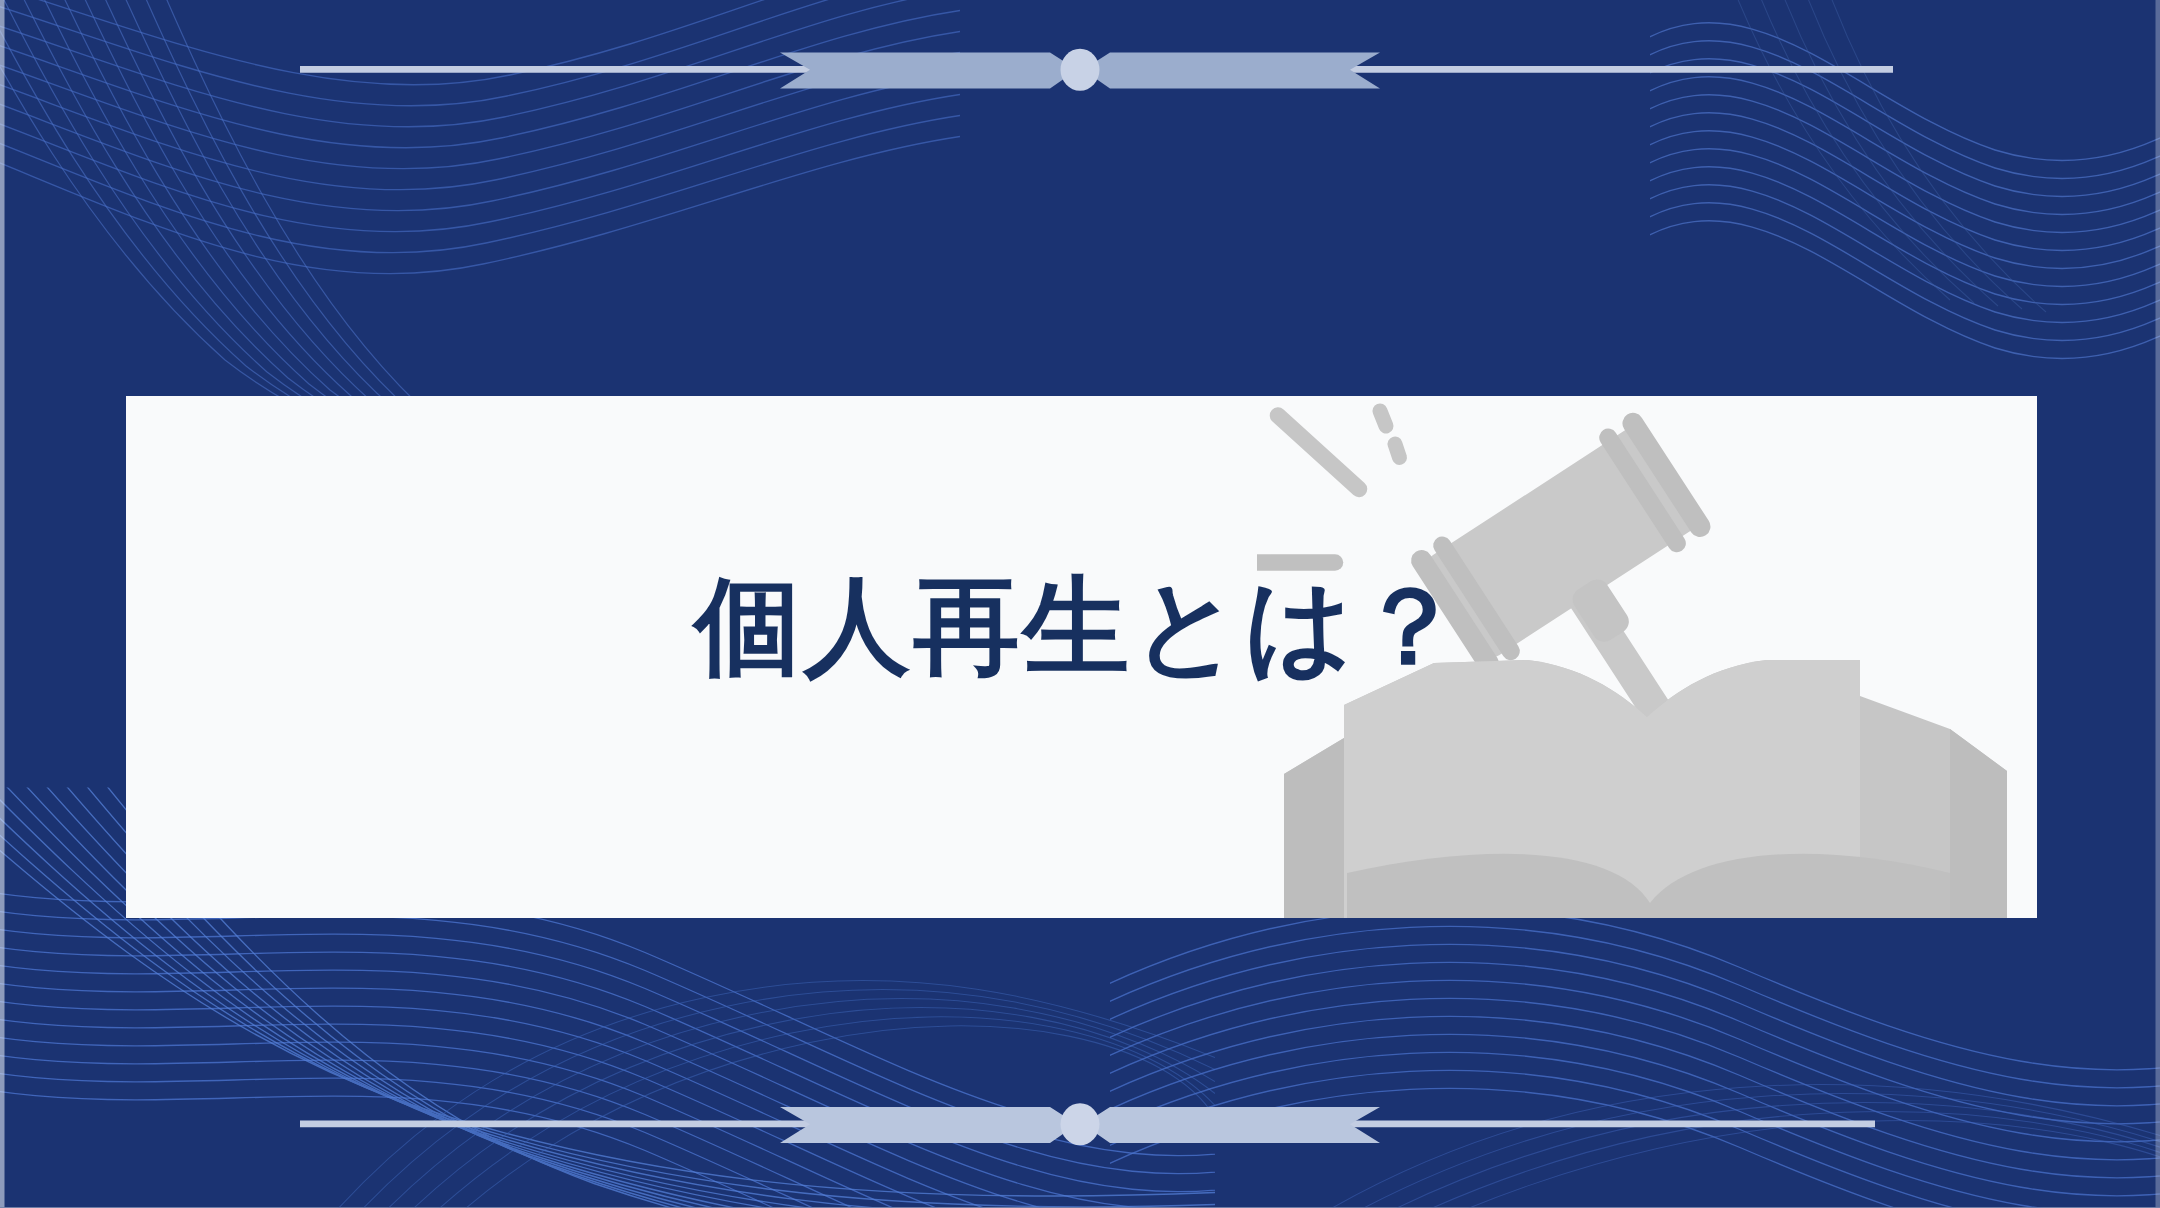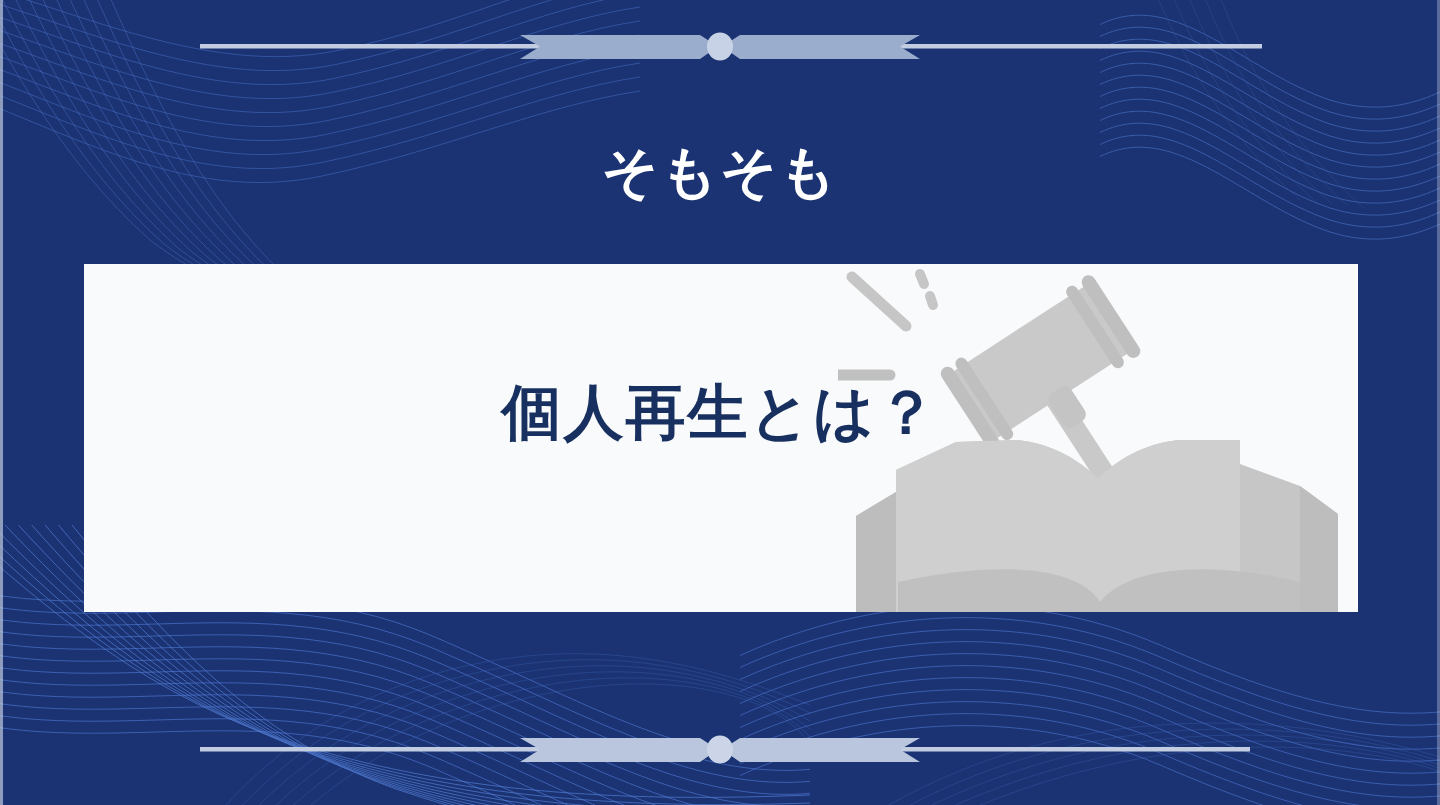--- a/index.html
+++ b/index.html
@@ -84,21 +84,21 @@
     line-height: 1.15;
   }
 
   .headline {
     position: absolute;
     left: 0;
     top: 380px;
     width: 1440px;
     text-align: center;
     color: #17305f;
-    font-size: 60px;
+    font-size: 71px;
     font-weight: 700;
     letter-spacing: 2px;
     line-height: 1.1;
     z-index: 3;
   }
 </style>
 </head>
 <body>
 
 <div class="slide">
@@ -227,21 +227,20 @@
   </svg>
 
   <svg class="divider bottom" viewBox="0 0 1440 60">
     <rect x="200" y="26" width="545" height="4.5" fill="#c3cde2"></rect>
     <rect x="695" y="26" width="555" height="4.5" fill="#c3cde2"></rect>
     <polygon points="520,17 700,17 718,28.5 700,41 520,41 540,28.5" fill="#b9c6de"></polygon>
     <polygon points="920,17 740,17 722,28.5 740,41 920,41 900,28.5" fill="#b9c6de"></polygon>
     <ellipse cx="720" cy="28.5" rx="13" ry="14" fill="#ccd5e8"></ellipse>
   </svg>
 
-  <div class="eyebrow">そもそも</div>
 
   <div class="card">
 
     <svg class="card-art" viewBox="0 0 520 348">
 
       <g stroke="#c6c6c6" stroke-linecap="round" fill="none">
         <line x1="14" y1="13" x2="68" y2="62" stroke-width="11"></line>
         <line x1="82" y1="10" x2="86" y2="20" stroke-width="10"></line>
         <line x1="92" y1="32" x2="95" y2="41" stroke-width="10"></line>
       </g>

